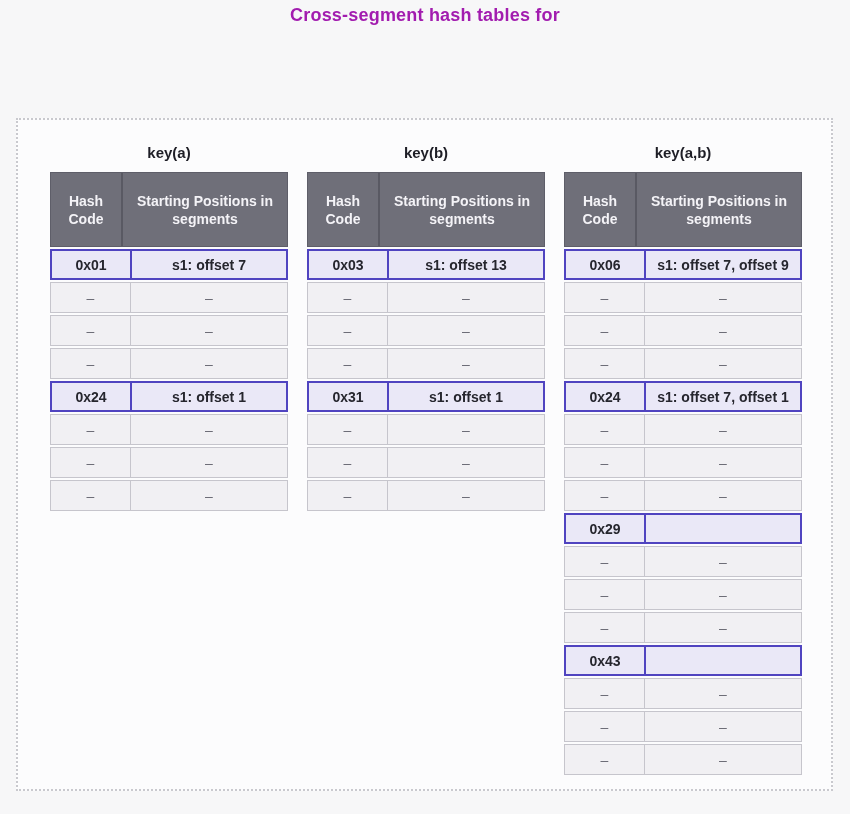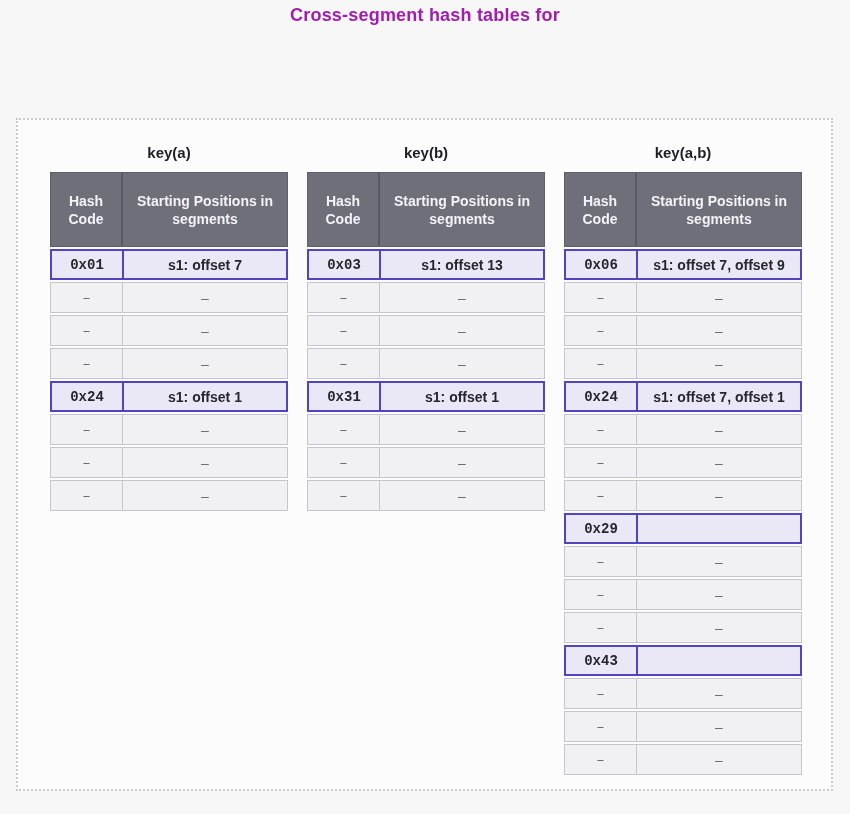--- a/index.html
+++ b/index.html
@@ -61,21 +61,21 @@
     font-weight:700;
     font-size:14px;
     line-height:18px;
   }
   .hrow.header .code{ width:72px; border-right:2px solid #595963; }
   .hrow.header .pos{ flex:1; }
   .drow{
     height:31px;
     font-size:14px;
   }
-  .drow .code{ width:72px;font-family:Liberation Mono, monospace; }
+  .drow .code{ width:80px; }
   .drow .pos{ flex:1; }
   .drow.hl{
     background:#eae8f7;
     border:2px solid #5044c0;
     color:#26262e;
   }
   .drow.hl .hcell{ font-weight:700; }
   .drow.hl .code{ border-right:2px solid #5044c0; }
   .drow.empty{
     background:#f1f0f3;

